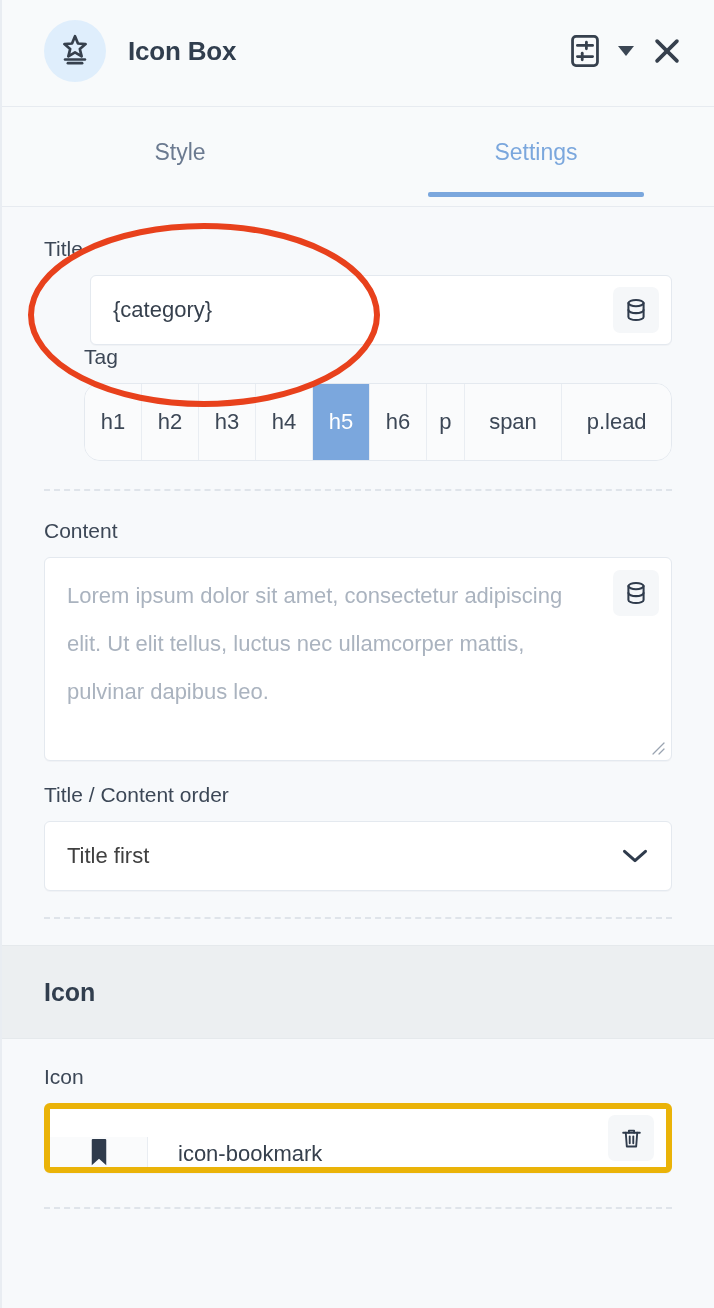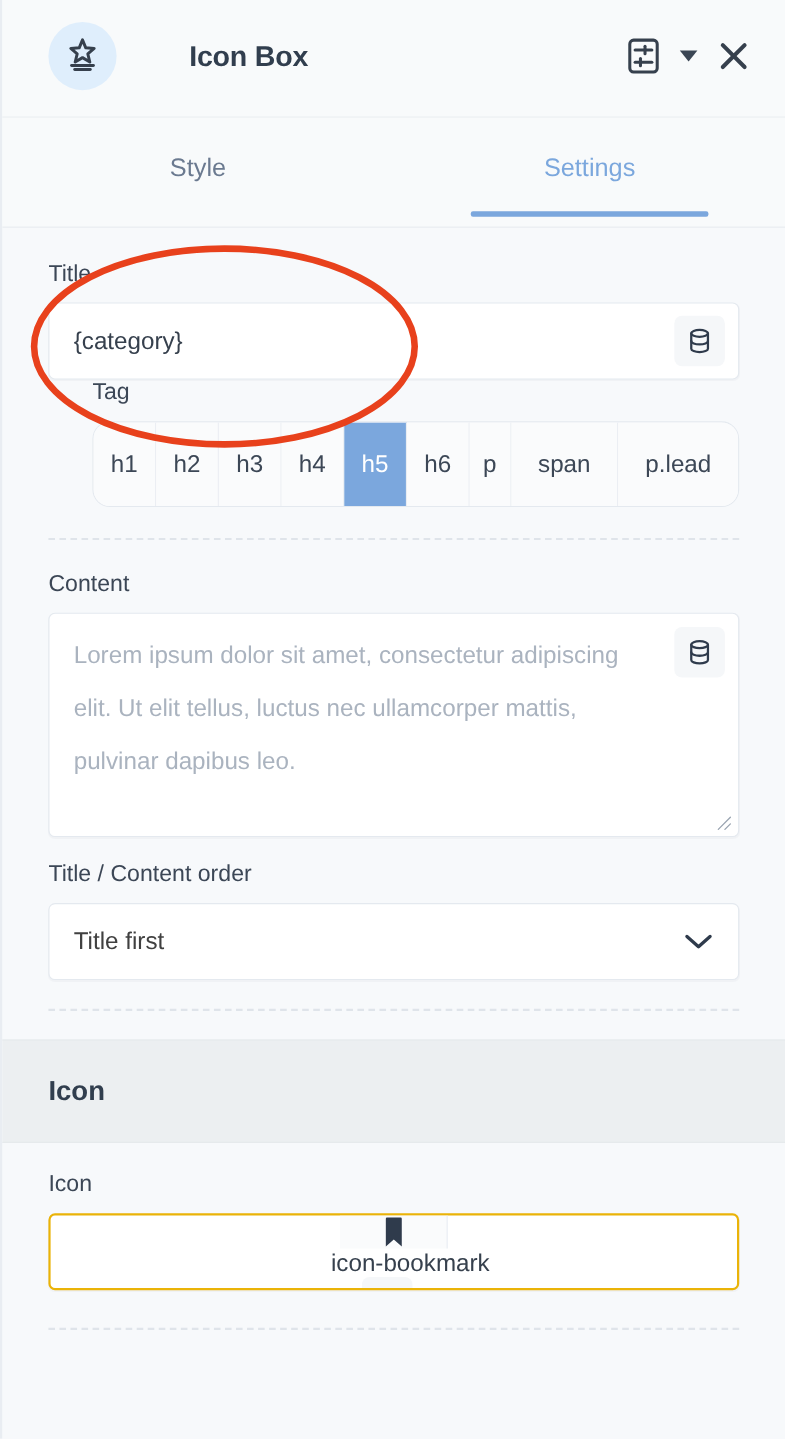--- a/index.html
+++ b/index.html
@@ -27,21 +27,20 @@
   }
 
   
   .header {
     height: 107px;
     background: #f8fafb;
     border-bottom: 1px solid #e7ebf0;
     display: flex;
     align-items: center;
     padding: 0 30px 4px 42px;
-    gap: 44px;
   }
 
   .widget-badge {
     width: 62px;
     height: 62px;
     border-radius: 50%;
     background: #dfeefc;
     display: flex;
     align-items: center;
     justify-content: center;
@@ -129,20 +128,21 @@
 
   .input-wrap {
     position: relative;
     background: #ffffff;
     border: 1px solid #e4e9ef;
     border-radius: 6px;
     height: 70px;
     display: flex;
     align-items: center;
     box-shadow: 0 1px 1px rgba(20,30,50,0.03);
+    margin-left: 46px;
   }
 
   .input-wrap input {
     flex: 1 1 auto;
     border: none;
     outline: none;
     background: transparent;
     font-family: "Liberation Sans", sans-serif;
     font-size: 22px;
     color: #36404d;
@@ -279,28 +279,27 @@
 
   .section-band-title {
     font-size: 25px;
     font-weight: 700;
     color: #313e4e;
   }
 
   
   .icon-picker {
     display: flex;
-    align-items: center;
-    border: 2px solid #eab308;
+    align-items: flex-end;
+    border: 6px solid #eab308;
     border-radius: 6px;
     background: #ffffff;
     height: 70px;
     box-shadow: 0 1px 1px rgba(20,30,50,0.03);
     overflow: hidden;
-    flex-direction: column;
   }
 
   .icon-preview {
     width: 98px;
     background: #fafbfc;
     border-right: 1px solid #e9edf2;
     display: flex;
     align-items: center;
     justify-content: center;
     flex: 0 0 auto;

